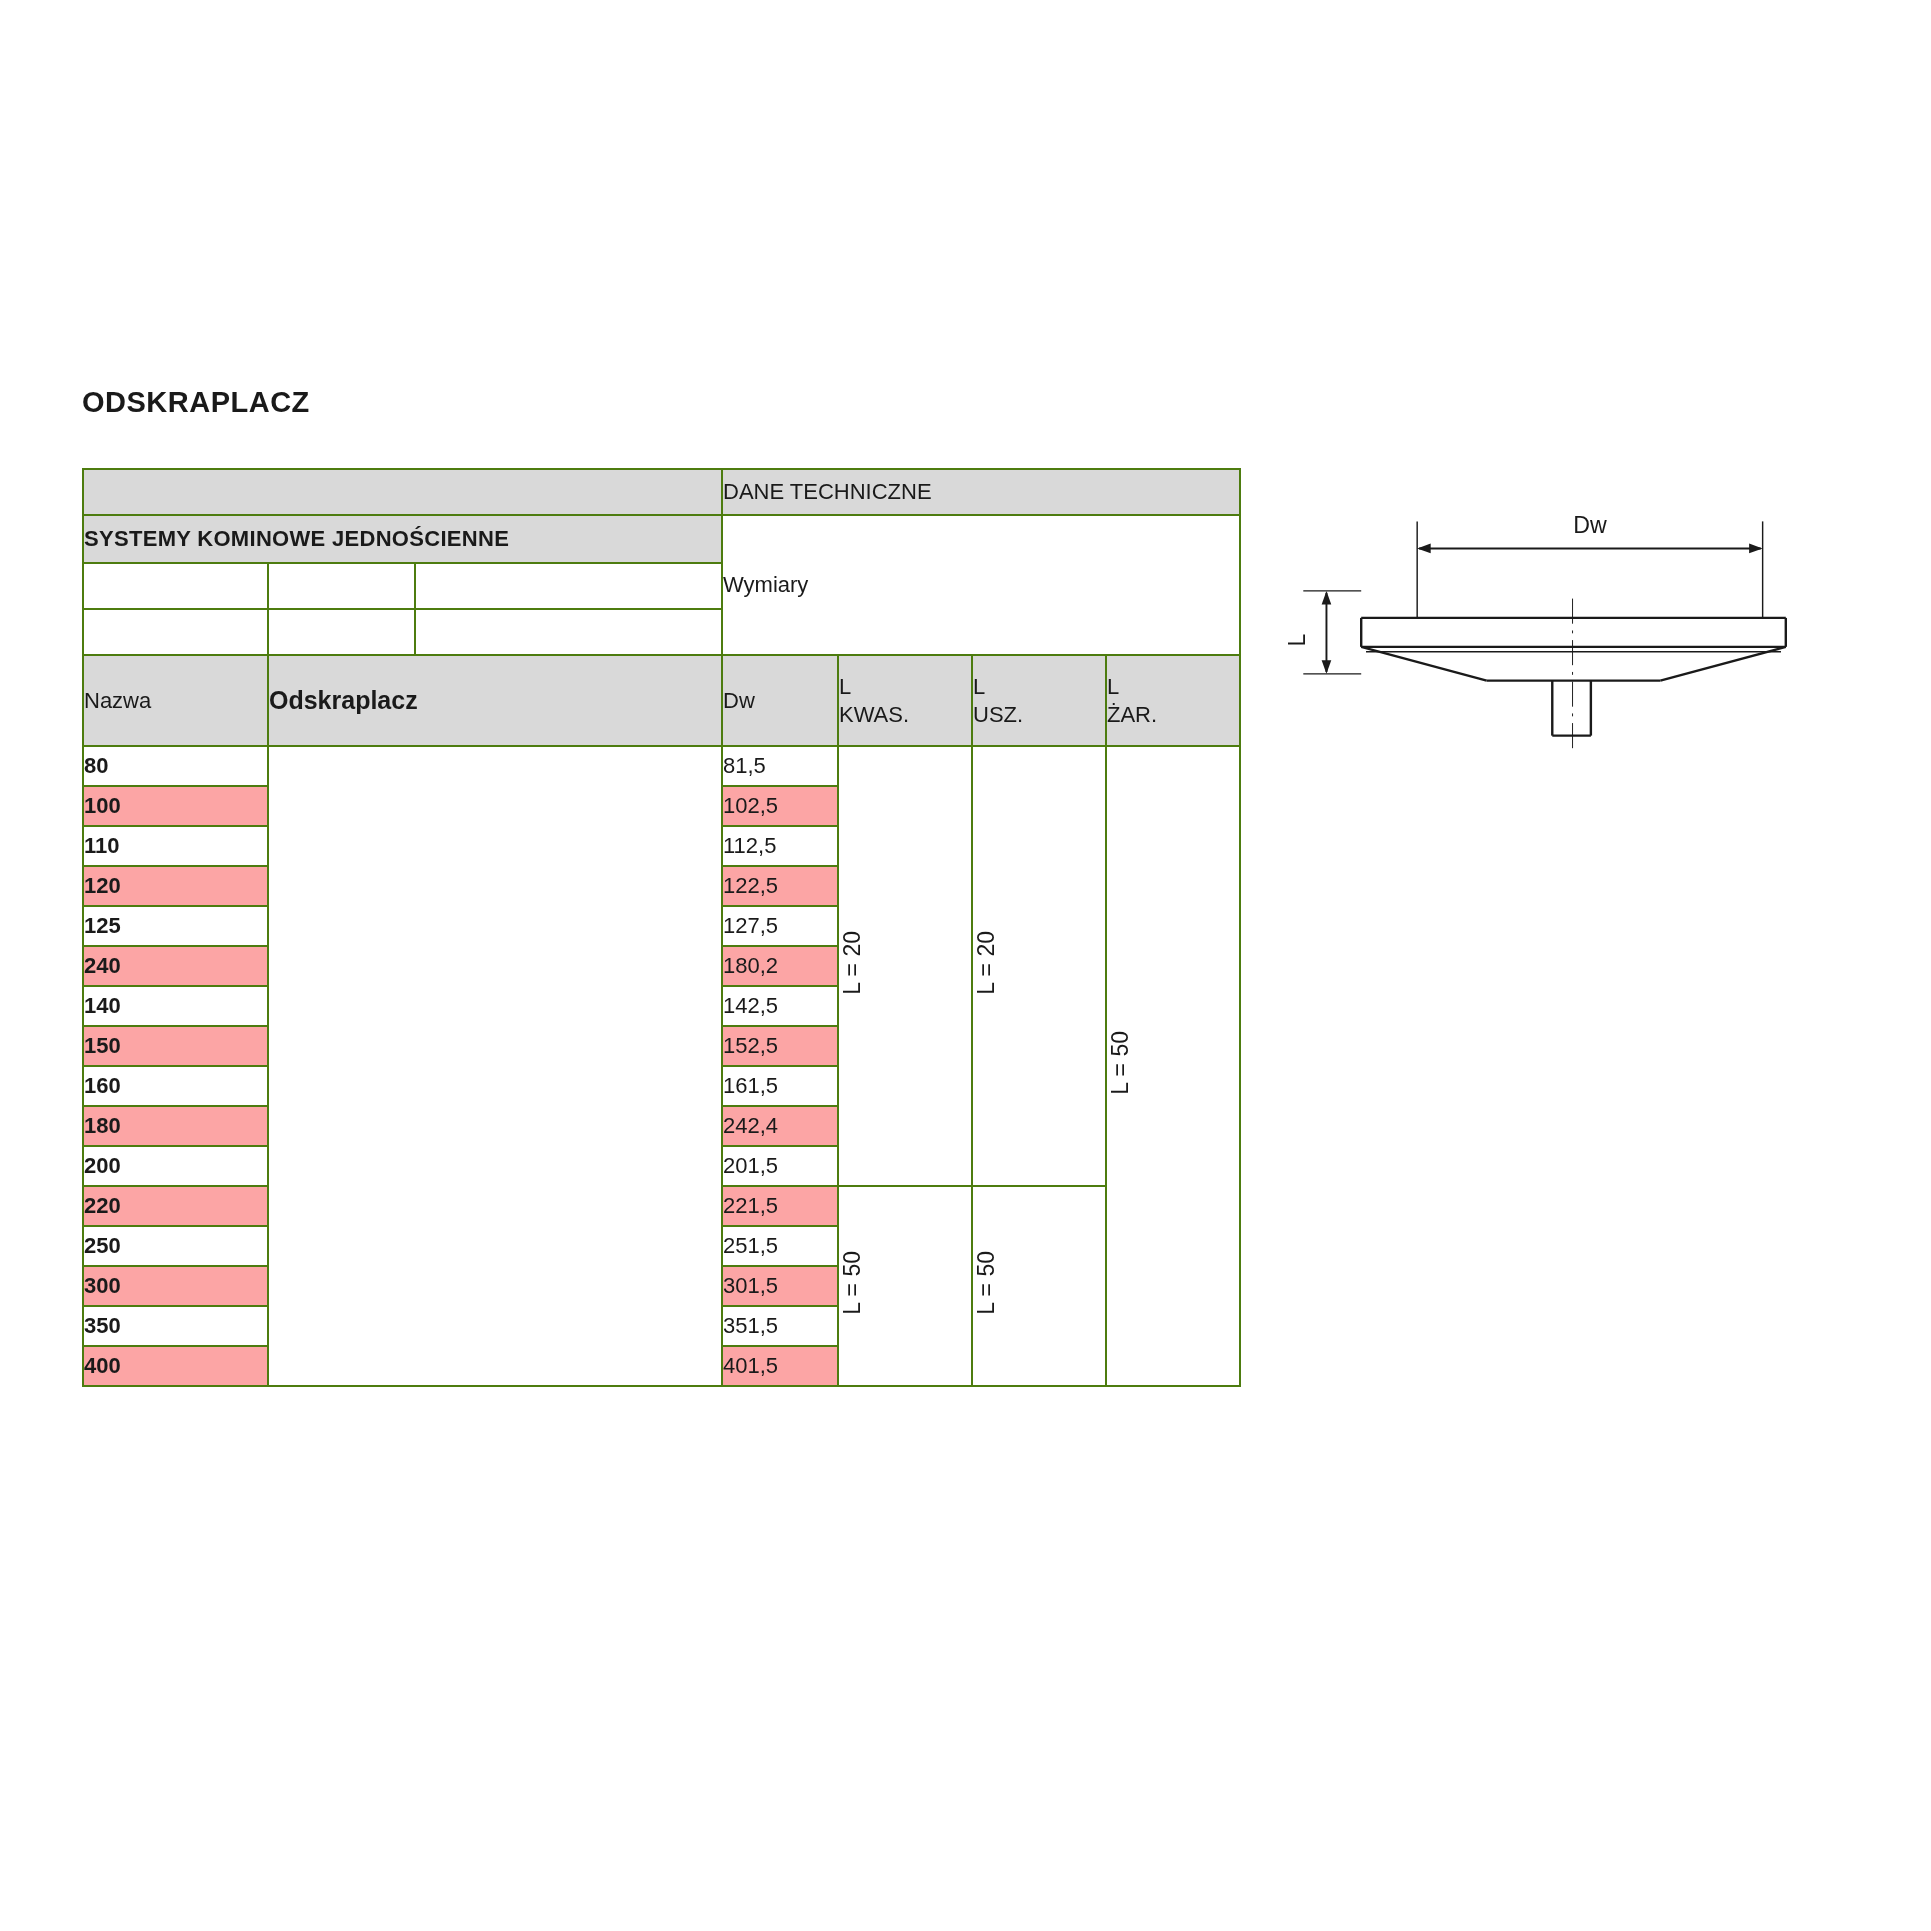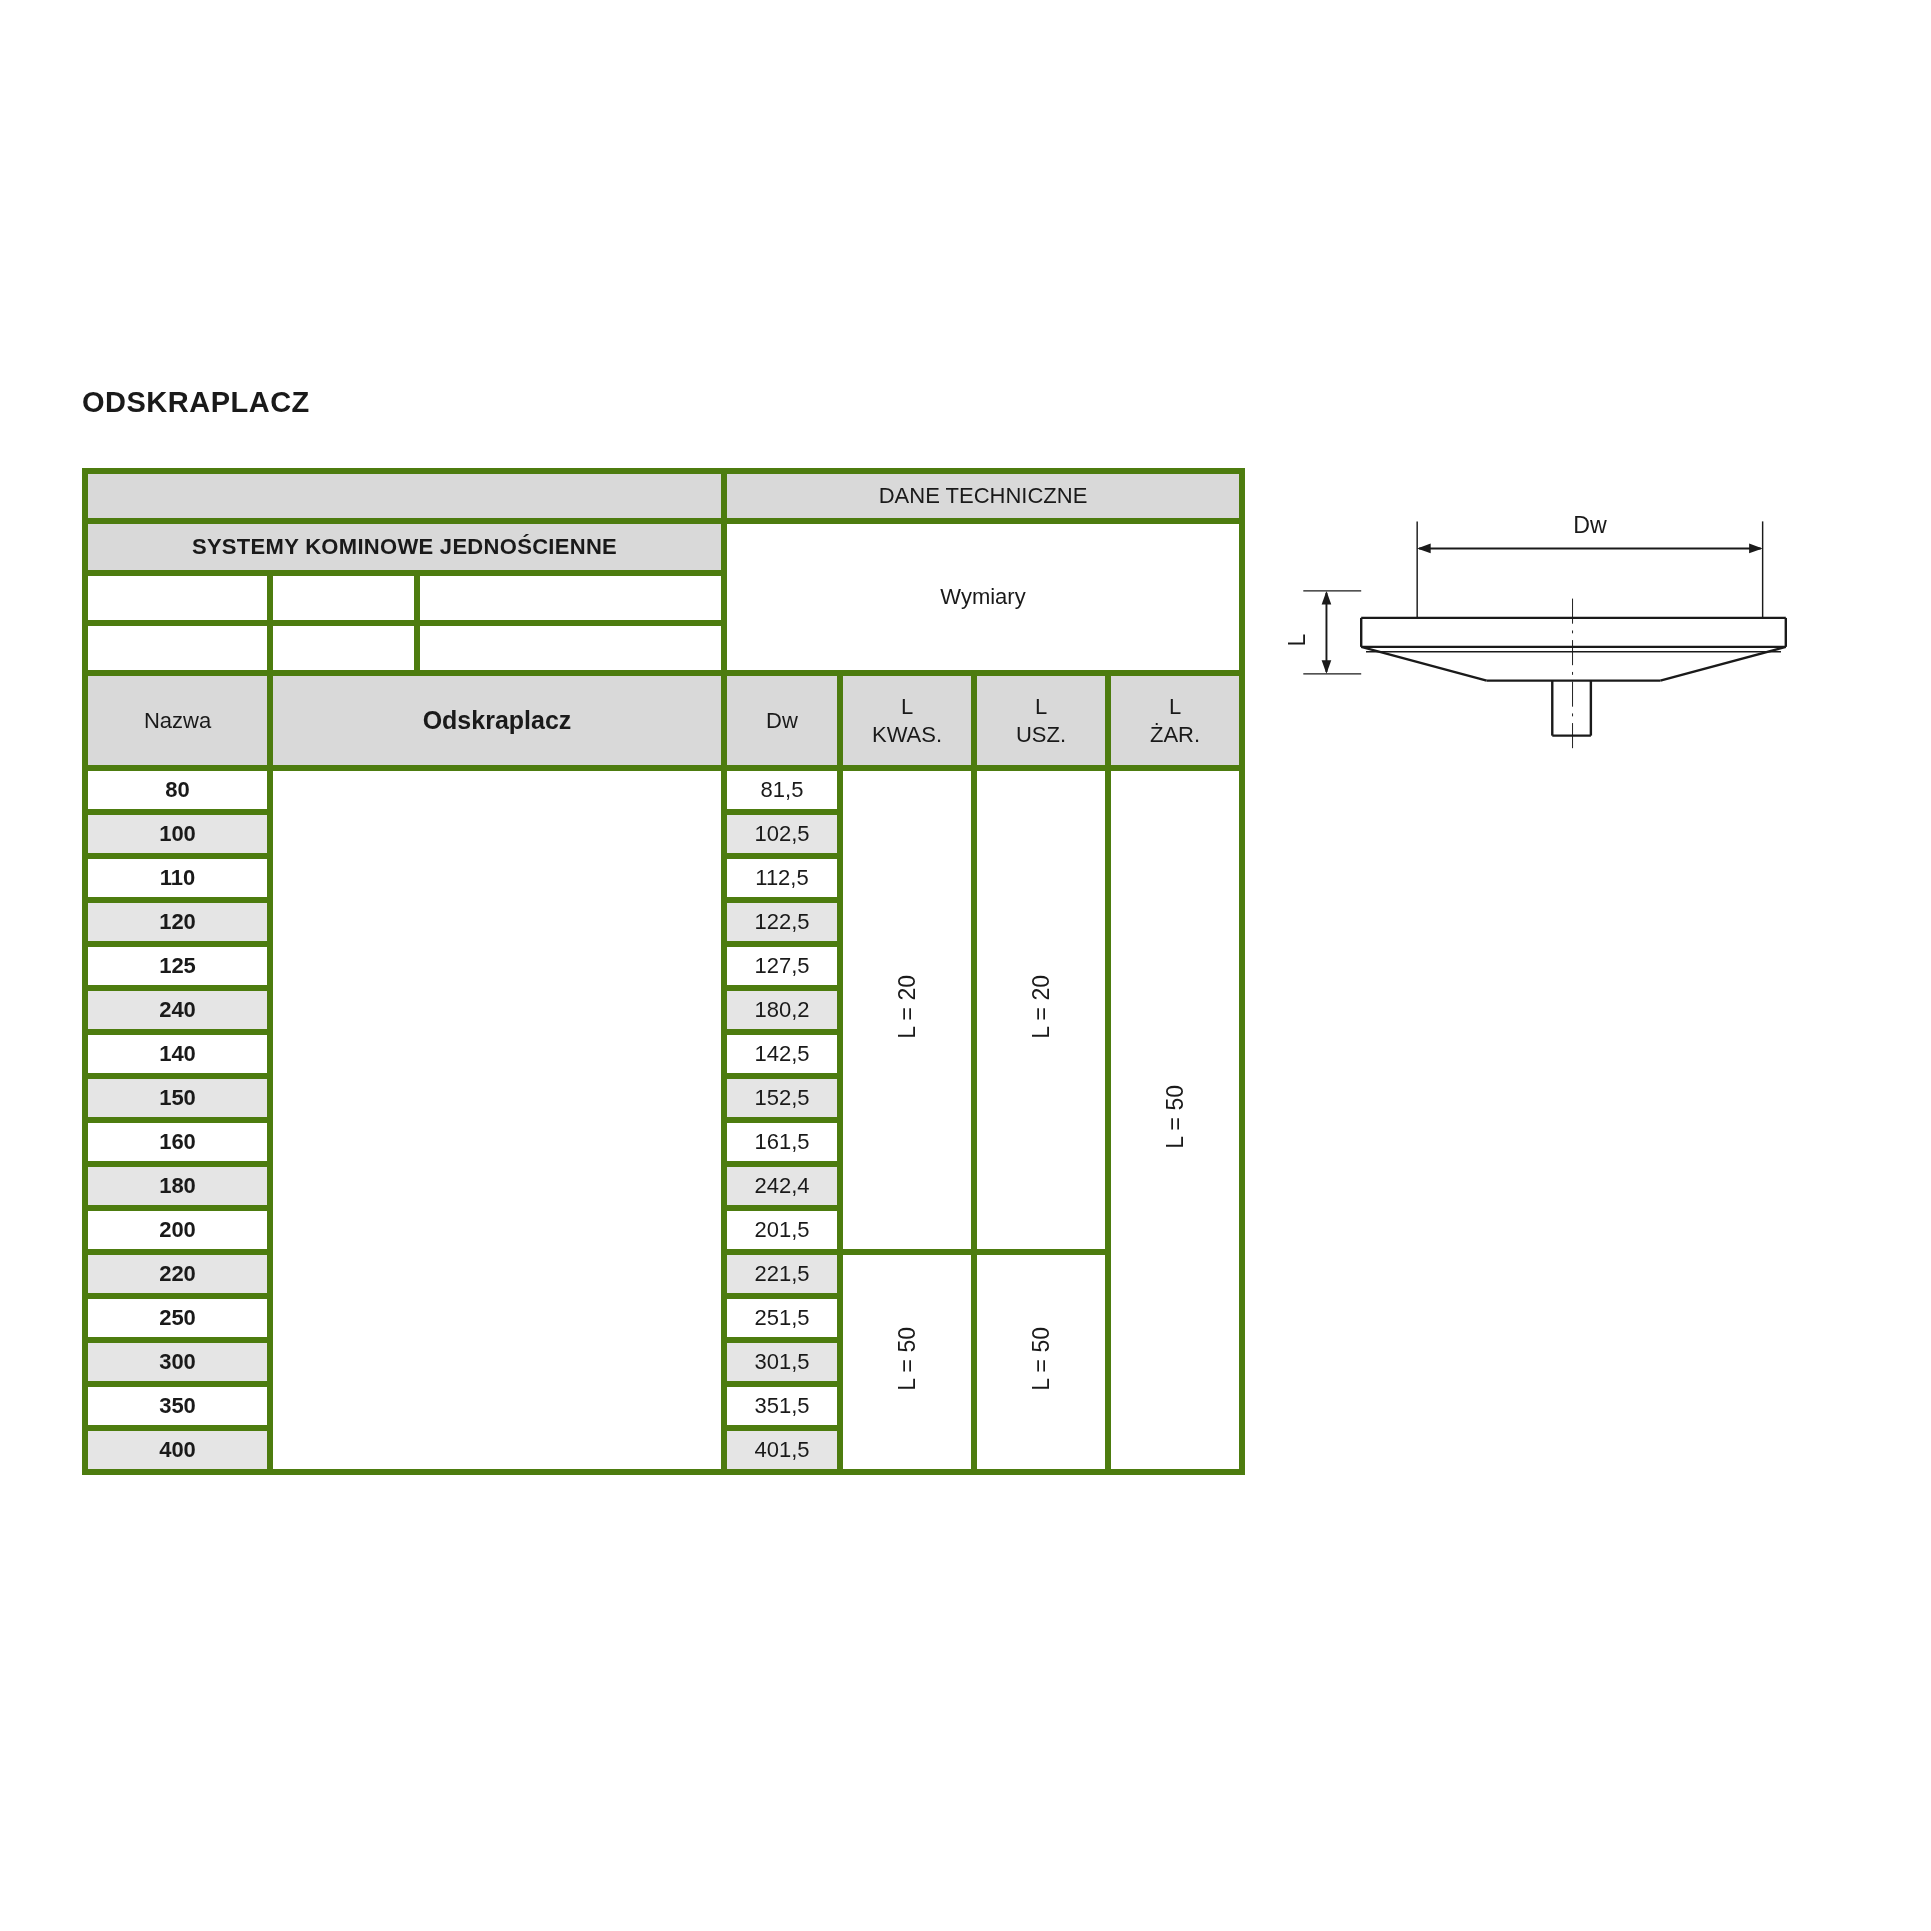--- a/index.html
+++ b/index.html
@@ -38,23 +38,23 @@
     left: 82px;
     top: 468px;
     width: 1120px;
   }
   table.spec {
     border-collapse: collapse;
     width: 1120px;
     table-layout: fixed;
   }
   table.spec td {
-    border: 6px solid #4d7c0f;
+    border: 2px solid #4d7c0f;
     font-size: 22px;
-    text-align: center;
+    text-align: left;
     vertical-align: middle;
     padding: 0;
     background: #ffffff;
   }
   .hdr-grey { background: #d9d9d9 !important; }
   .hdr-dane {
     font-size: 24px;
     height: 44px;
   }
   .hdr-systemy {
@@ -70,21 +70,21 @@
   .col-l     { width: 134px; }
 
   .hdr-label {
     height: 89px;
     font-size: 23px;
   }
   .hdr-label.bold { font-weight: bold; font-size: 25px; }
   .hdr-two-line span { display: block; line-height: 1.25; }
 
   .data-row td { height: 38px; }
-  .row-alt td.shade { background: #e5e5e5; }
+  .row-alt td.shade { background: #fca5a5; }
   .cell-nazwa { font-size: 22px; font-weight: bold; }
   .cell-dw { font-size: 22px; }
 
   .vert {
     writing-mode: vertical-rl;
     transform: rotate(180deg);
     font-size: 23px;
     white-space: nowrap;
     display: inline-block;
   }

